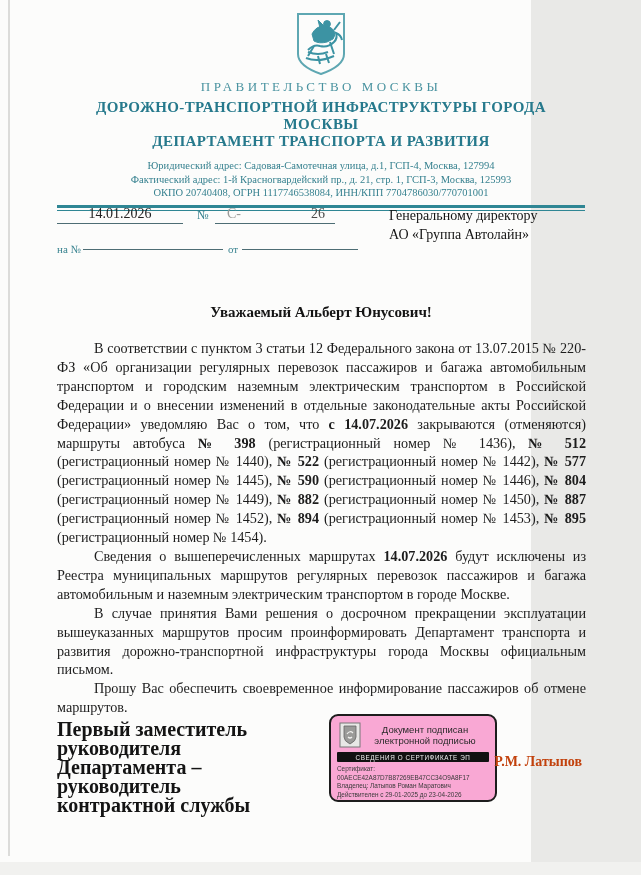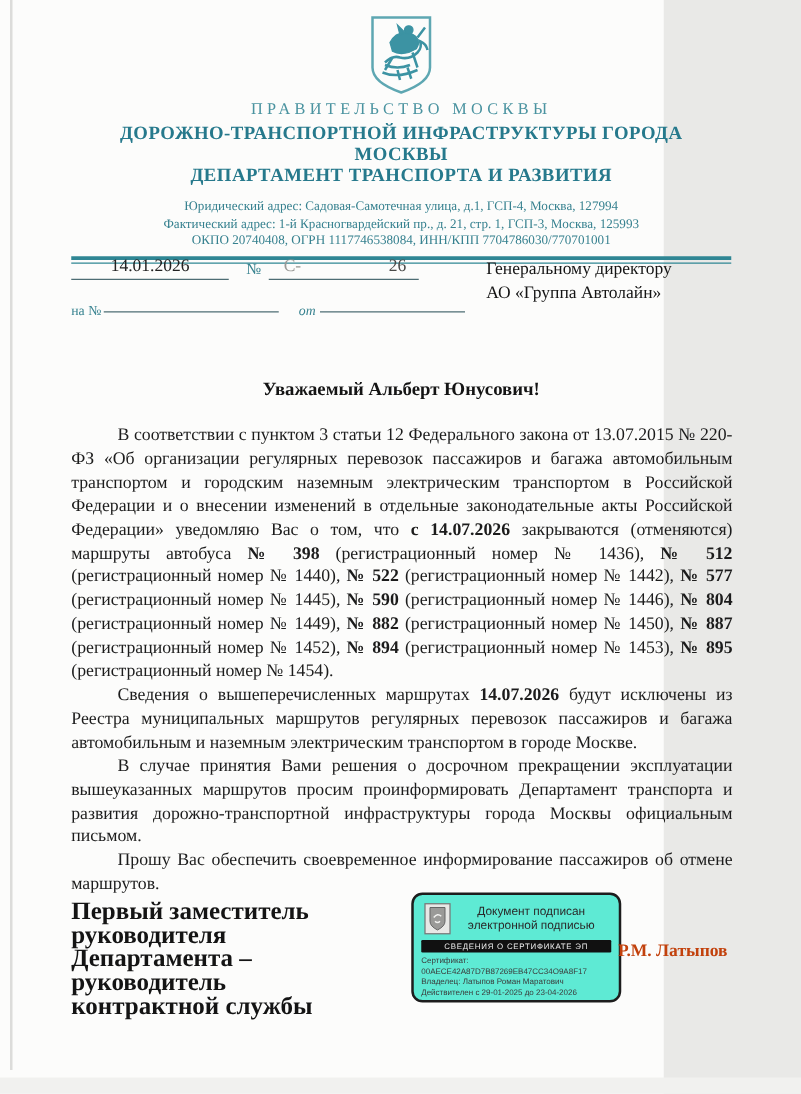--- a/index.html
+++ b/index.html
@@ -58,21 +58,21 @@
   .num-label{color:#37828f;font-size:12.5px;margin:0 6px 1px 14px;}
   .num-cell{
     width:120px;display:flex;justify-content:space-between;
     border-bottom:1px solid #4d6d74;
     padding:0 10px 1px 12px;box-sizing:border-box;color:#222;
   }
   .num-faded{color:#9a9a97;}
   .num-part{color:#4a4a48;}
   .reply-row{margin-top:19px;display:flex;align-items:center;font-size:11px;color:#37828f;}
   .reply-line1{width:140px;border-bottom:1px solid #4d6d74;margin-left:2px;}
-  .reply-ot{margin:0 4px 0 16px;font-style:italic;}
+  .reply-ot{margin:0 4px 0 5px;}
   .reply-line2{width:116px;border-bottom:1px solid #4d6d74;}
   .addressee{
     position:absolute;left:318px;top:0;width:210px;
     font-size:14px;font-weight:normal;line-height:19px;color:#141414;margin-left:14px;
   }
   
   .salutation{
     position:absolute;left:57px;top:304px;width:528px;
     text-align:center;font-size:15px;font-weight:bold;color:#141414;
   }
@@ -87,21 +87,21 @@
     position:absolute;left:0;top:2px;width:268px;
     font-size:20px;font-weight:bold;line-height:19px;color:#141414;
   }
   .sig-name{
     position:absolute;right:3px;top:36px;
     font-size:14px;font-weight:bold;color:#c2410c;
   }
   .stamp{
     position:absolute;left:272px;top:-4px;width:168px;height:88px;
     border:2px solid #1d1d1d;border-radius:9px;
-    background:#5eead4;box-sizing:border-box;
+    background:#f9a8d4;box-sizing:border-box;
     padding:6px 6px 4px 6px;
     font-family:"Liberation Sans","DejaVu Sans",sans-serif;
   }
   .stamp-top{display:flex;align-items:center;}
   .stamp-emblem{width:22px;height:26px;flex:0 0 22px;margin-left:2px;}
   .stamp-head{
     flex:1;text-align:center;
     font-size:9.5px;line-height:11.5px;color:#2a2a2a;
   }
   .stamp-banner{

